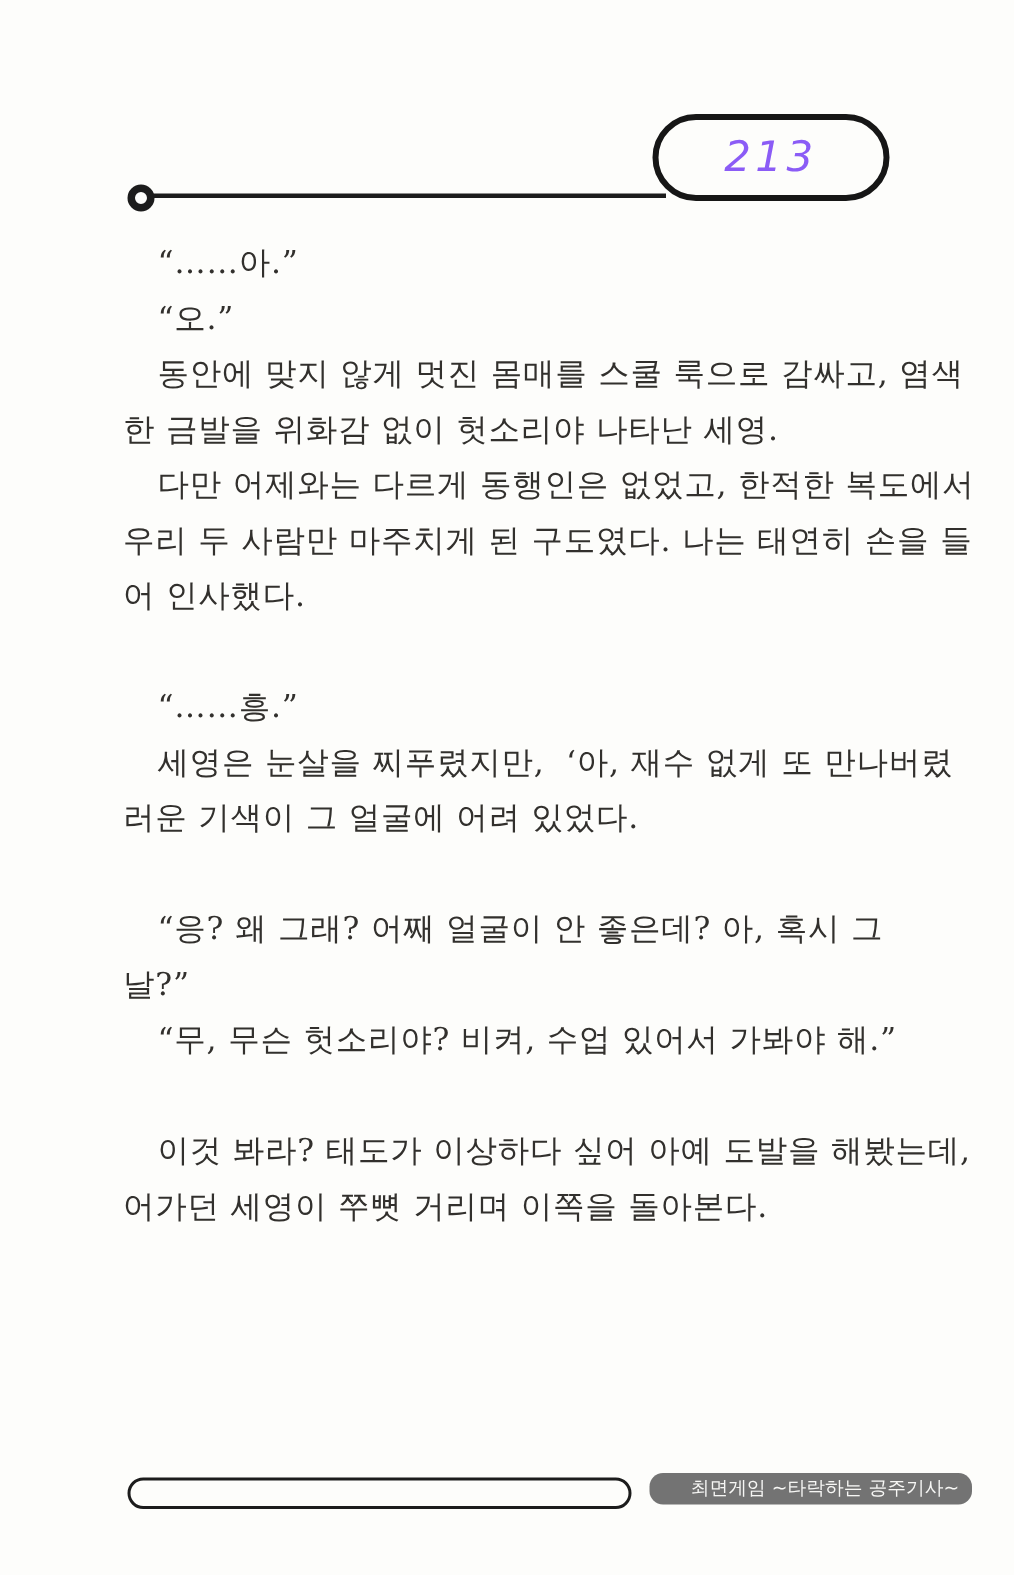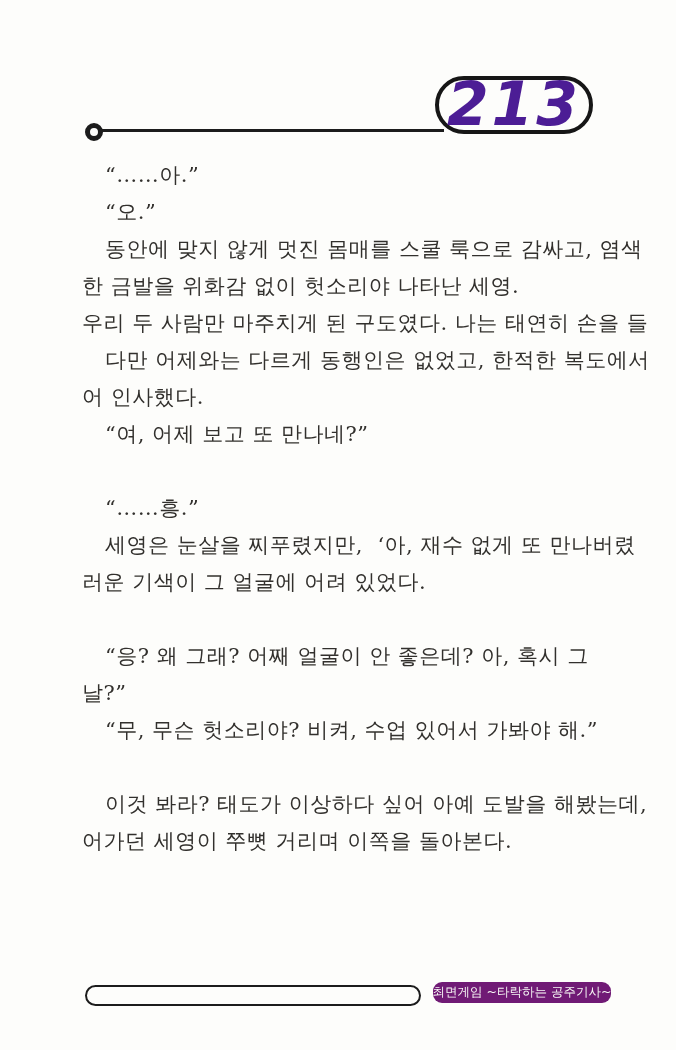--- a/index.html
+++ b/index.html
@@ -46,25 +46,25 @@
     background: #fdfdfb;
     border: 4px solid #161616;
     border-radius: 29px;
     box-sizing: border-box;
     display: flex;
     align-items: center;
     justify-content: center;
   }
   .page-number-badge span {
     font-family: "DejaVu Sans", sans-serif;
-    font-weight: bold;
+    font-weight: normal;
     font-style: italic;
-    font-size: 60px;
+    font-size: 28px;
     letter-spacing: 3px;
-    color: #4c1d95;
+    color: #8b5cf6;
     transform: translateY(-1px);
   }
 
   
   .body-text {
     position: absolute;
     left: 82px;
     top: 157px;
     width: 516px;
   }
@@ -88,27 +88,28 @@
     height: 21px;
     border: 2.5px solid #1c1c1c;
     border-radius: 12px;
     box-sizing: border-box;
     background: #fdfdfb;
   }
   .footer-badge {
     position: absolute;
     left: 433px;
     top: 982px;
-    width: 178px;
+    width: 196px;
     height: 21px;
-    background: #701a75;
+    background: #737373;
     border-radius: 9px;
     display: flex;
     align-items: center;
     justify-content: center;
+    padding-left: 19px;
   }
   .footer-badge span {
     font-family: "DejaVu Sans", sans-serif;
     font-size: 12.5px;
     color: #f7f7f5;
     letter-spacing: 0px;
     white-space: nowrap;
   }
 </style>
 </head>
@@ -122,24 +123,23 @@
     <div class="page-number-badge">
       <span>213</span>
     </div>
   </div>
 
   <div class="body-text">
       <div class="line indent">“……아.”</div>
       <div class="line indent">“오.”</div>
       <div class="line indent">동안에 맞지 않게 멋진 몸매를 스쿨 룩으로 감싸고, 염색</div>
       <div class="line">한 금발을 위화감 없이 헛소리야 나타난 세영.</div>
+      <div class="line indent">다만 어제와는 다르게 동행인은 없었고, 한적한 복도에서</div>
       <div class="line">우리 두 사람만 마주치게 된 구도였다. 나는 태연히 손을 들</div>
-      <div class="line indent">다만 어제와는 다르게 동행인은 없었고, 한적한 복도에서</div>
       <div class="line">어 인사했다.</div>
-      <div class="line indent">“여, 어제 보고 또 만나네?”</div>
       <div class="line">&nbsp;</div>
       <div class="line indent">“……흥.”</div>
       <div class="line indent">세영은 눈살을 찌푸렸지만,  ‘아, 재수 없게 또 만나버렸</div>
       <div class="line">러운 기색이 그 얼굴에 어려 있었다.</div>
       <div class="line">&nbsp;</div>
       <div class="line indent">“응? 왜 그래? 어째 얼굴이 안 좋은데? 아, 혹시 그</div>
       <div class="line">날?”</div>
       <div class="line indent">“무, 무슨 헛소리야? 비켜, 수업 있어서 가봐야 해.”</div>
       <div class="line">&nbsp;</div>
       <div class="line indent">이것 봐라? 태도가 이상하다 싶어 아예 도발을 해봤는데,</div>

